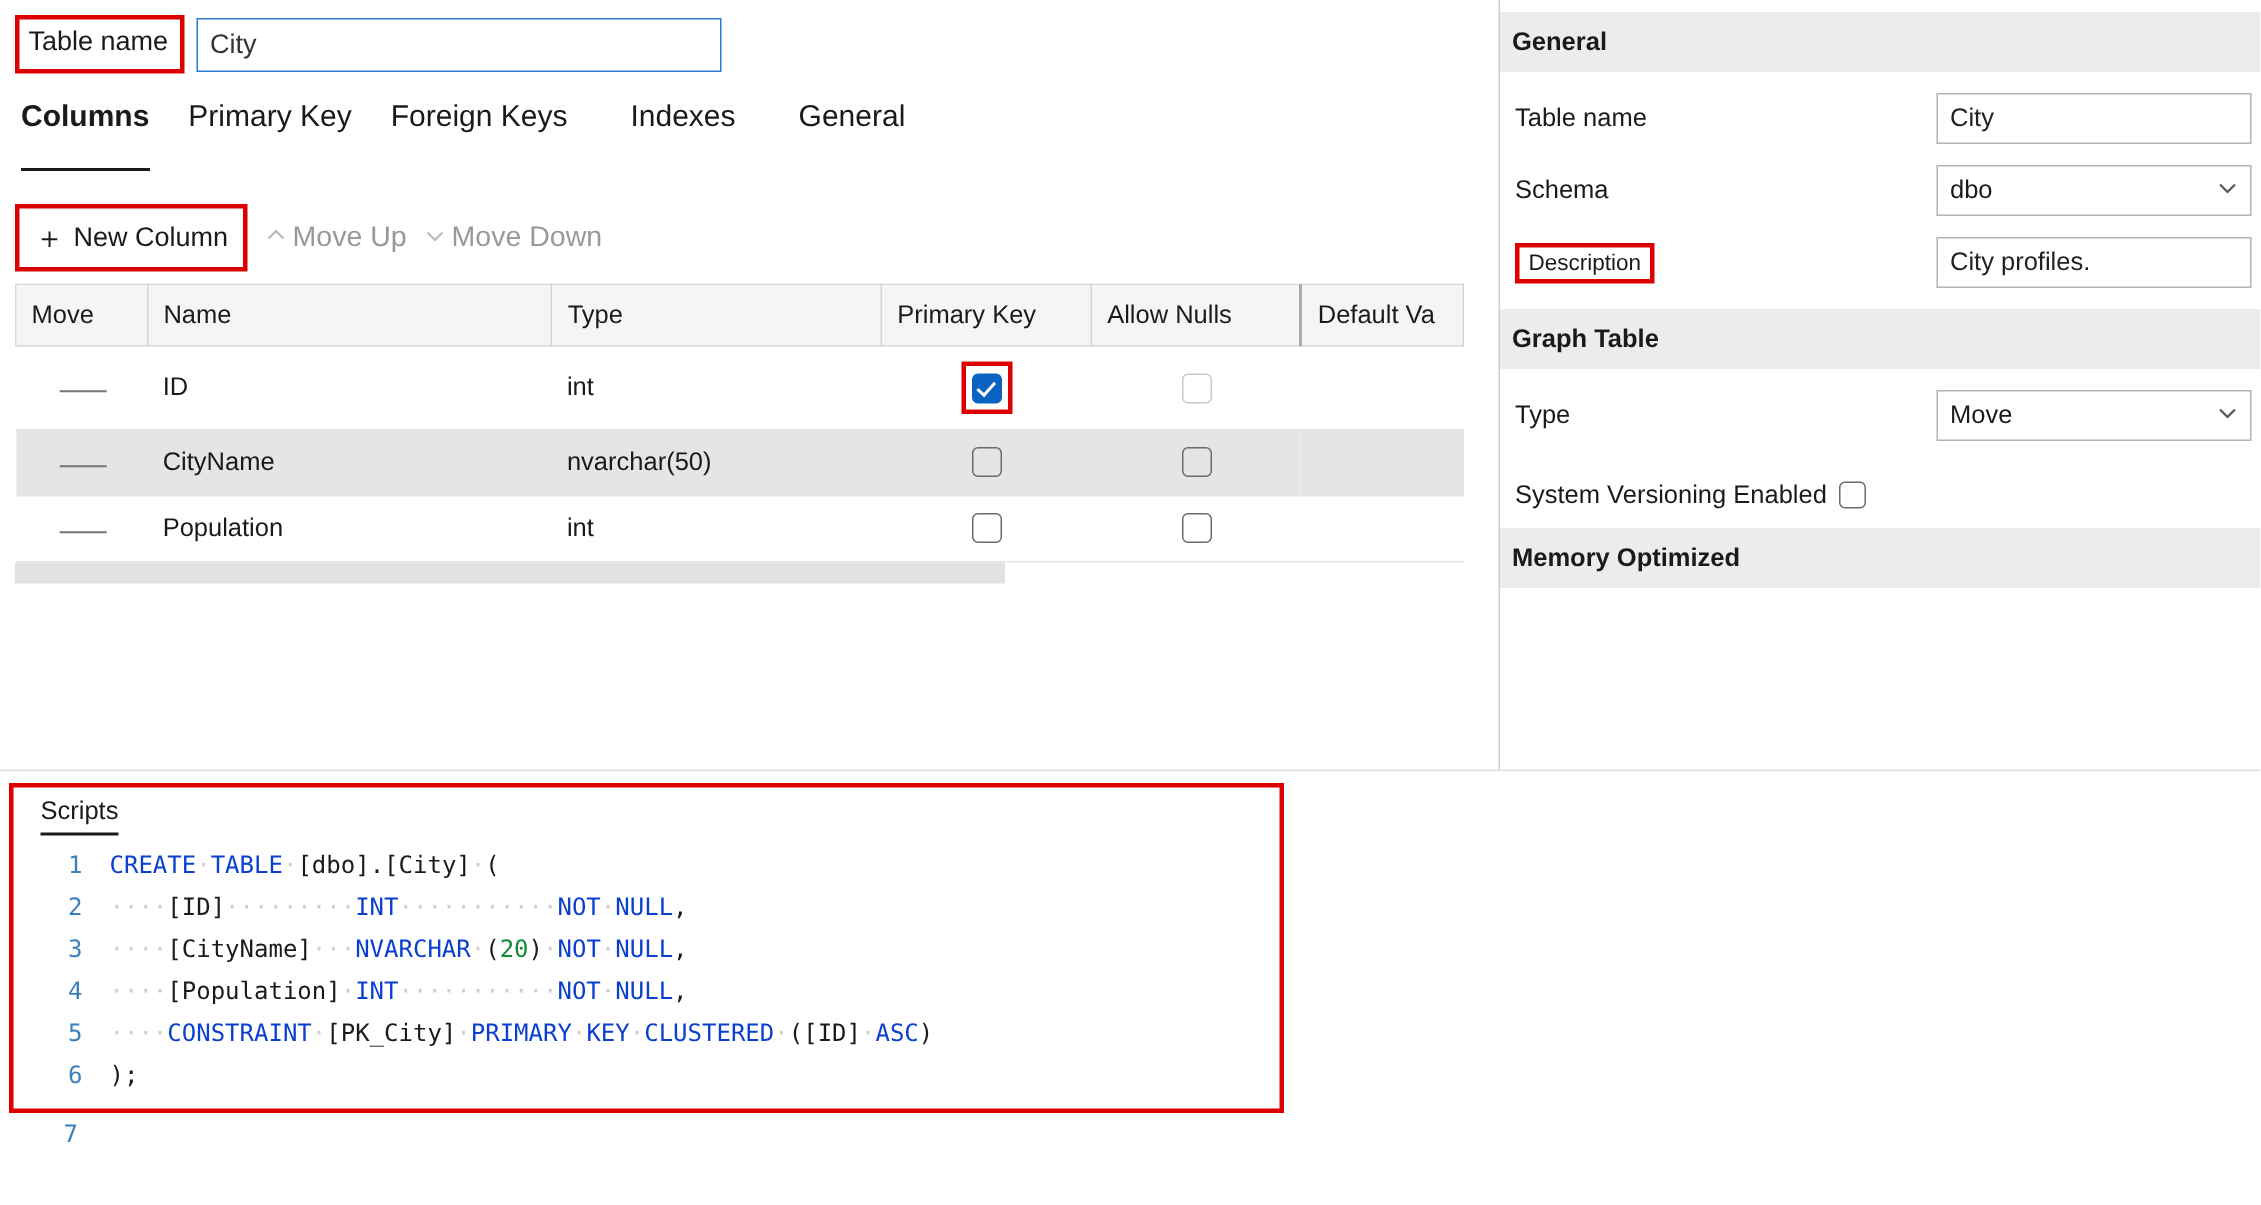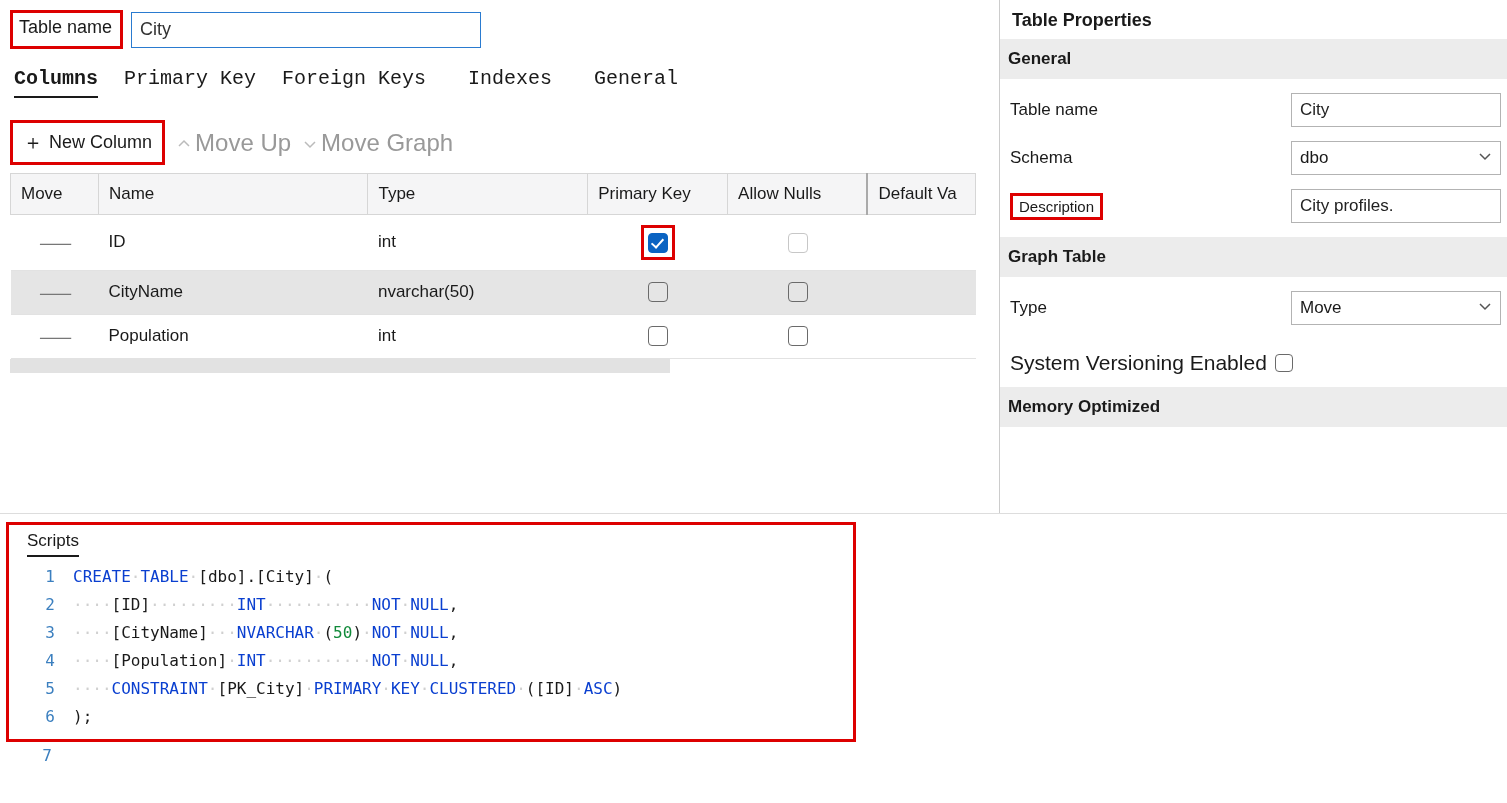--- a/index.html
+++ b/index.html
@@ -22,31 +22,31 @@
     font-size: 18px;
   }
   .table-name-input {
     border: 1px solid #2a7bd0;
     width: 350px; height: 36px;
     font-size: 18px; padding: 0 8px;
     font-family: inherit; color: #333;
   }
 
   .tabs { display: flex; gap: 26px; margin: 18px 0 0 4px; font-size: 20px; }
-  .tab { cursor: pointer; padding-bottom: 6px; font-family: Liberation Mono, monospace; }
+  .tab { cursor: pointer; padding-bottom: 22px; }
   .tab.active { font-weight: 600; border-bottom: 2px solid #1a1a1a; }
 
   .toolbar { display: flex; align-items: center; margin: 22px 0 0 0; }
   .new-column-btn {
     display: inline-flex; align-items: center; gap: 6px;
     border: 3px solid #d00; padding: 6px 10px;
     font-size: 18px; cursor: pointer;
   }
   .plus { font-size: 20px; font-weight: 300; }
-  .move-btn { display: inline-flex; align-items: center; gap: 4px; color: #999; margin-left: 12px; font-size: 24px; cursor: default; }
+  .move-btn { display: inline-flex; align-items: center; gap: 4px; color: #999; margin-left: 12px; font-size: 19px; cursor: default; }
   .chev { display:inline-block; }
 
   table.cols { border-collapse: collapse; width: 966px; margin-top: 8px; display:block; overflow-x:hidden; }
   table.cols thead th {
     background: #f5f5f6; border: 1px solid #d6d6d6; text-align: left;
     font-weight: 400; font-size: 17px; padding: 10px 10px; white-space: nowrap;
   }
   table.cols thead th.rbdr { border-right: 2px solid #aaa; }
   table.cols tbody td {
     border-bottom: 1px solid #e2e2e2; padding: 10px 10px; font-size: 17px; vertical-align: middle;
@@ -76,21 +76,21 @@
     width:210px; height:34px; border:1px solid #b3b3b3; font-size:17px;
     padding:0 8px; font-family:inherit; color:#222;
   }
   .prop-select {
     width:210px; height:34px; border:1px solid #b3b3b3; font-size:17px;
     display:flex; align-items:center; justify-content:space-between; padding:0 8px;
     cursor:pointer;
     text-align:center;
   }
   .hl-red { border:3px solid #d00; padding:2px 6px; display:inline-block; }
-  .sv-row { padding:12px 0 4px 0; font-size:21px; display:flex; align-items:center; gap:8px; }
+  .sv-row { padding:12px 0 4px 0; font-size:17px; display:flex; align-items:center; gap:8px; }
   .right .chk { width:18px; height:18px; }
 
   
   .scripts-wrap { border:3px solid #d00; width:850px; margin:8px 0 0 6px; padding:6px 10px 8px 18px; }
   .scripts-tab { font-size:17px; border-bottom:2px solid #1a1a1a; display:inline-block; padding-bottom:4px; margin-bottom:6px; }
   .code { font-family: Consolas, monospace; font-size:16px; line-height:28px; }
   .code .row { display:flex; }
   .code .ln { width:28px; text-align:right; color:#3b7fbf; margin-right:18px; user-select:none; }
   .code .ws { color:#d0d0d0; }
   .kw { color:#0a3fd0; }
@@ -130,21 +130,21 @@
               </svg>
           </span>
           <span>Move Up</span>
         </span>
         <span class="move-btn">
           <span class="chev">
             <svg width="14" height="14" viewBox="0 0 14 14">
                 <path d="M2 5 L7 10 L12 5" fill="none" stroke="#bbb" stroke-width="1.5"></path>
               </svg>
           </span>
-          <span>Move Graph</span>
+          <span>Move Down</span>
         </span>
       </div>
 
       <table class="cols">
         <thead>
           <tr>
             <th style="width:88px">Move</th>
             <th style="width:270px">Name</th>
             <th style="width:220px">Type</th>
             <th style="width:140px;text-align:left">Primary Key</th>
@@ -176,21 +176,20 @@
               <td style="text-align:center"><span class="chk "></span></td>
               <td style="text-align:center"><span class="chk"></span></td>
               <td></td>
             </tr>
           </tbody>
       </table>
       <div class="hscroll"></div>
     </div>
 
     <div class="right">
-      <h3 class="title">Table Properties</h3>
 
       <div class="section-hdr">General</div>
 
       <div class="prop-row">
         <label>Table name</label>
         <input class="prop-field" value="City" style="">
       </div>
       <div class="prop-row" style="padding-top:0">
         <label>Schema</label>
         <div class="prop-select">
@@ -231,21 +230,21 @@
         <div class="row">
           <span class="ln">1</span>
           <span><span class="kw">CREATE</span><span class="ws">·</span><span class="kw">TABLE</span><span class="ws">·</span><span class="br">[dbo]</span>.<span class="br">[City]</span><span class="ws">·</span>(</span>
         </div>
         <div class="row">
           <span class="ln">2</span>
           <span><span class="ws">····</span><span class="br">[ID]</span><span class="ws">·········</span><span class="kw">INT</span><span class="ws">···········</span><span class="kw">NOT</span><span class="ws">·</span><span class="kw">NULL</span>,</span>
         </div>
         <div class="row">
           <span class="ln">3</span>
-          <span><span class="ws">····</span><span class="br">[CityName]</span><span class="ws">···</span><span class="kw">NVARCHAR</span><span class="ws">·</span>(<span class="num">50</span>)<span class="ws">·</span><span class="kw">NOT</span><span class="ws">·</span><span class="kw">NULL</span>,</span>
+          <span><span class="ws">····</span><span class="br">[CityName]</span><span class="ws">···</span><span class="kw">NVARCHAR</span><span class="ws">·</span>(<span class="num">20</span>)<span class="ws">·</span><span class="kw">NOT</span><span class="ws">·</span><span class="kw">NULL</span>,</span>
         </div>
         <div class="row">
           <span class="ln">4</span>
           <span><span class="ws">····</span><span class="br">[Population]</span><span class="ws">·</span><span class="kw">INT</span><span class="ws">···········</span><span class="kw">NOT</span><span class="ws">·</span><span class="kw">NULL</span>,</span>
         </div>
         <div class="row">
           <span class="ln">5</span>
           <span><span class="ws">····</span><span class="kw">CONSTRAINT</span><span class="ws">·</span><span class="br">[PK_City]</span><span class="ws">·</span><span class="kw">PRIMARY</span><span class="ws">·</span><span class="kw">KEY</span><span class="ws">·</span><span class="kw">CLUSTERED</span><span class="ws">·</span>(<span class="br">[ID]</span><span class="ws">·</span><span class="kw">ASC</span>)</span>
         </div>
         <div class="row">

